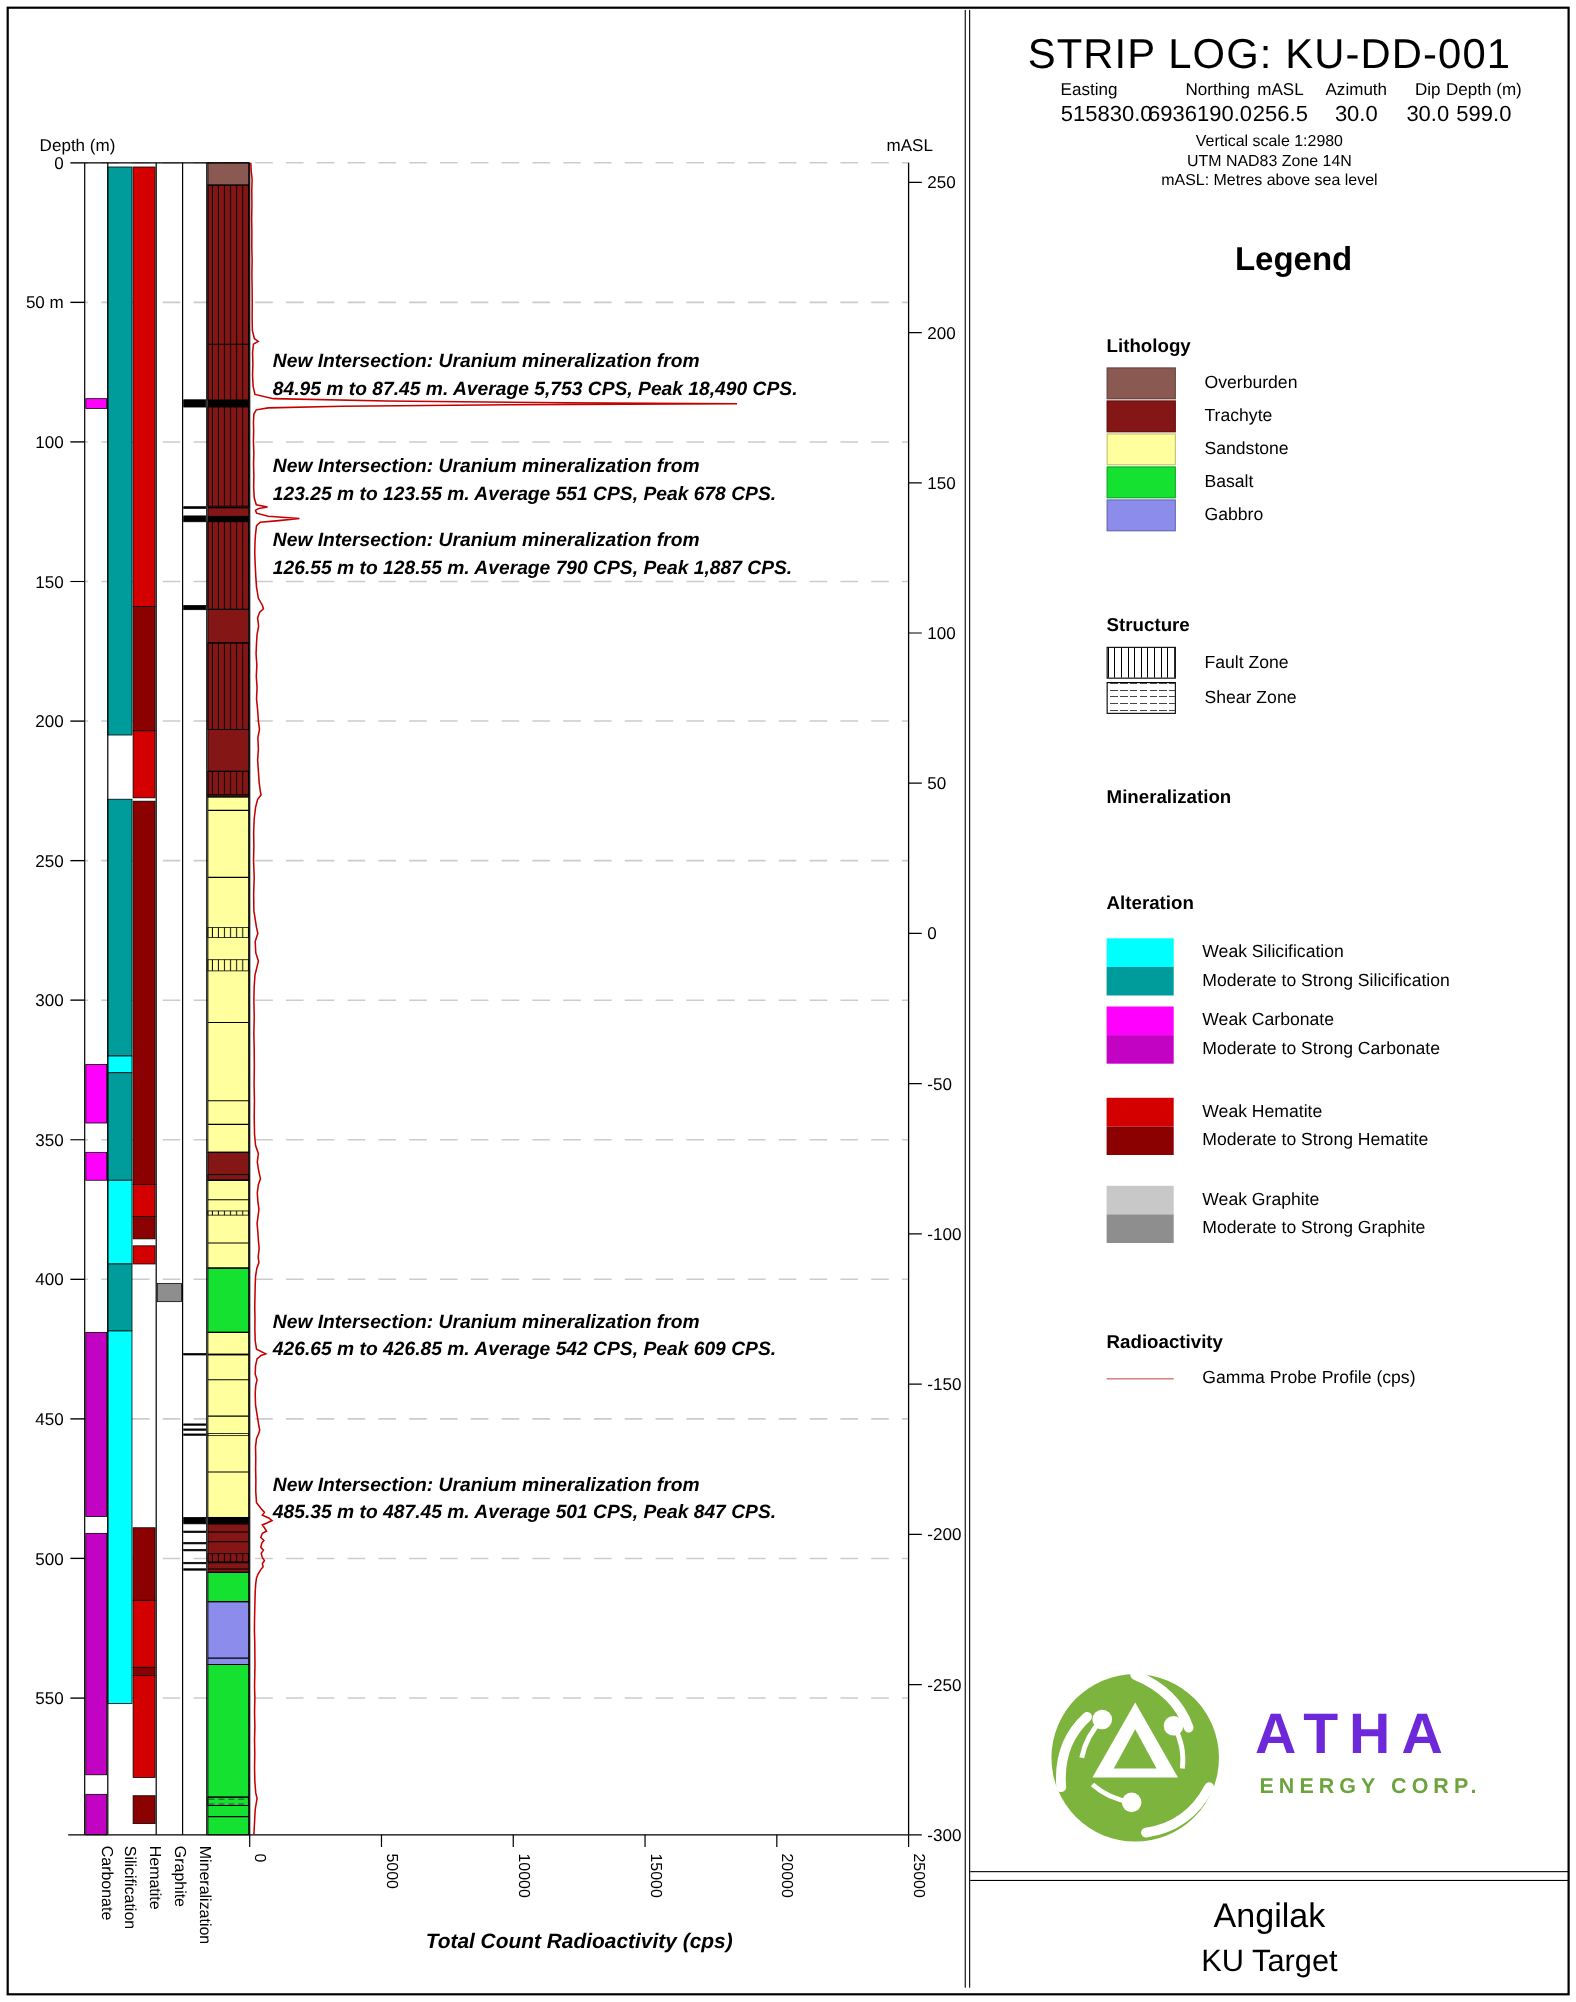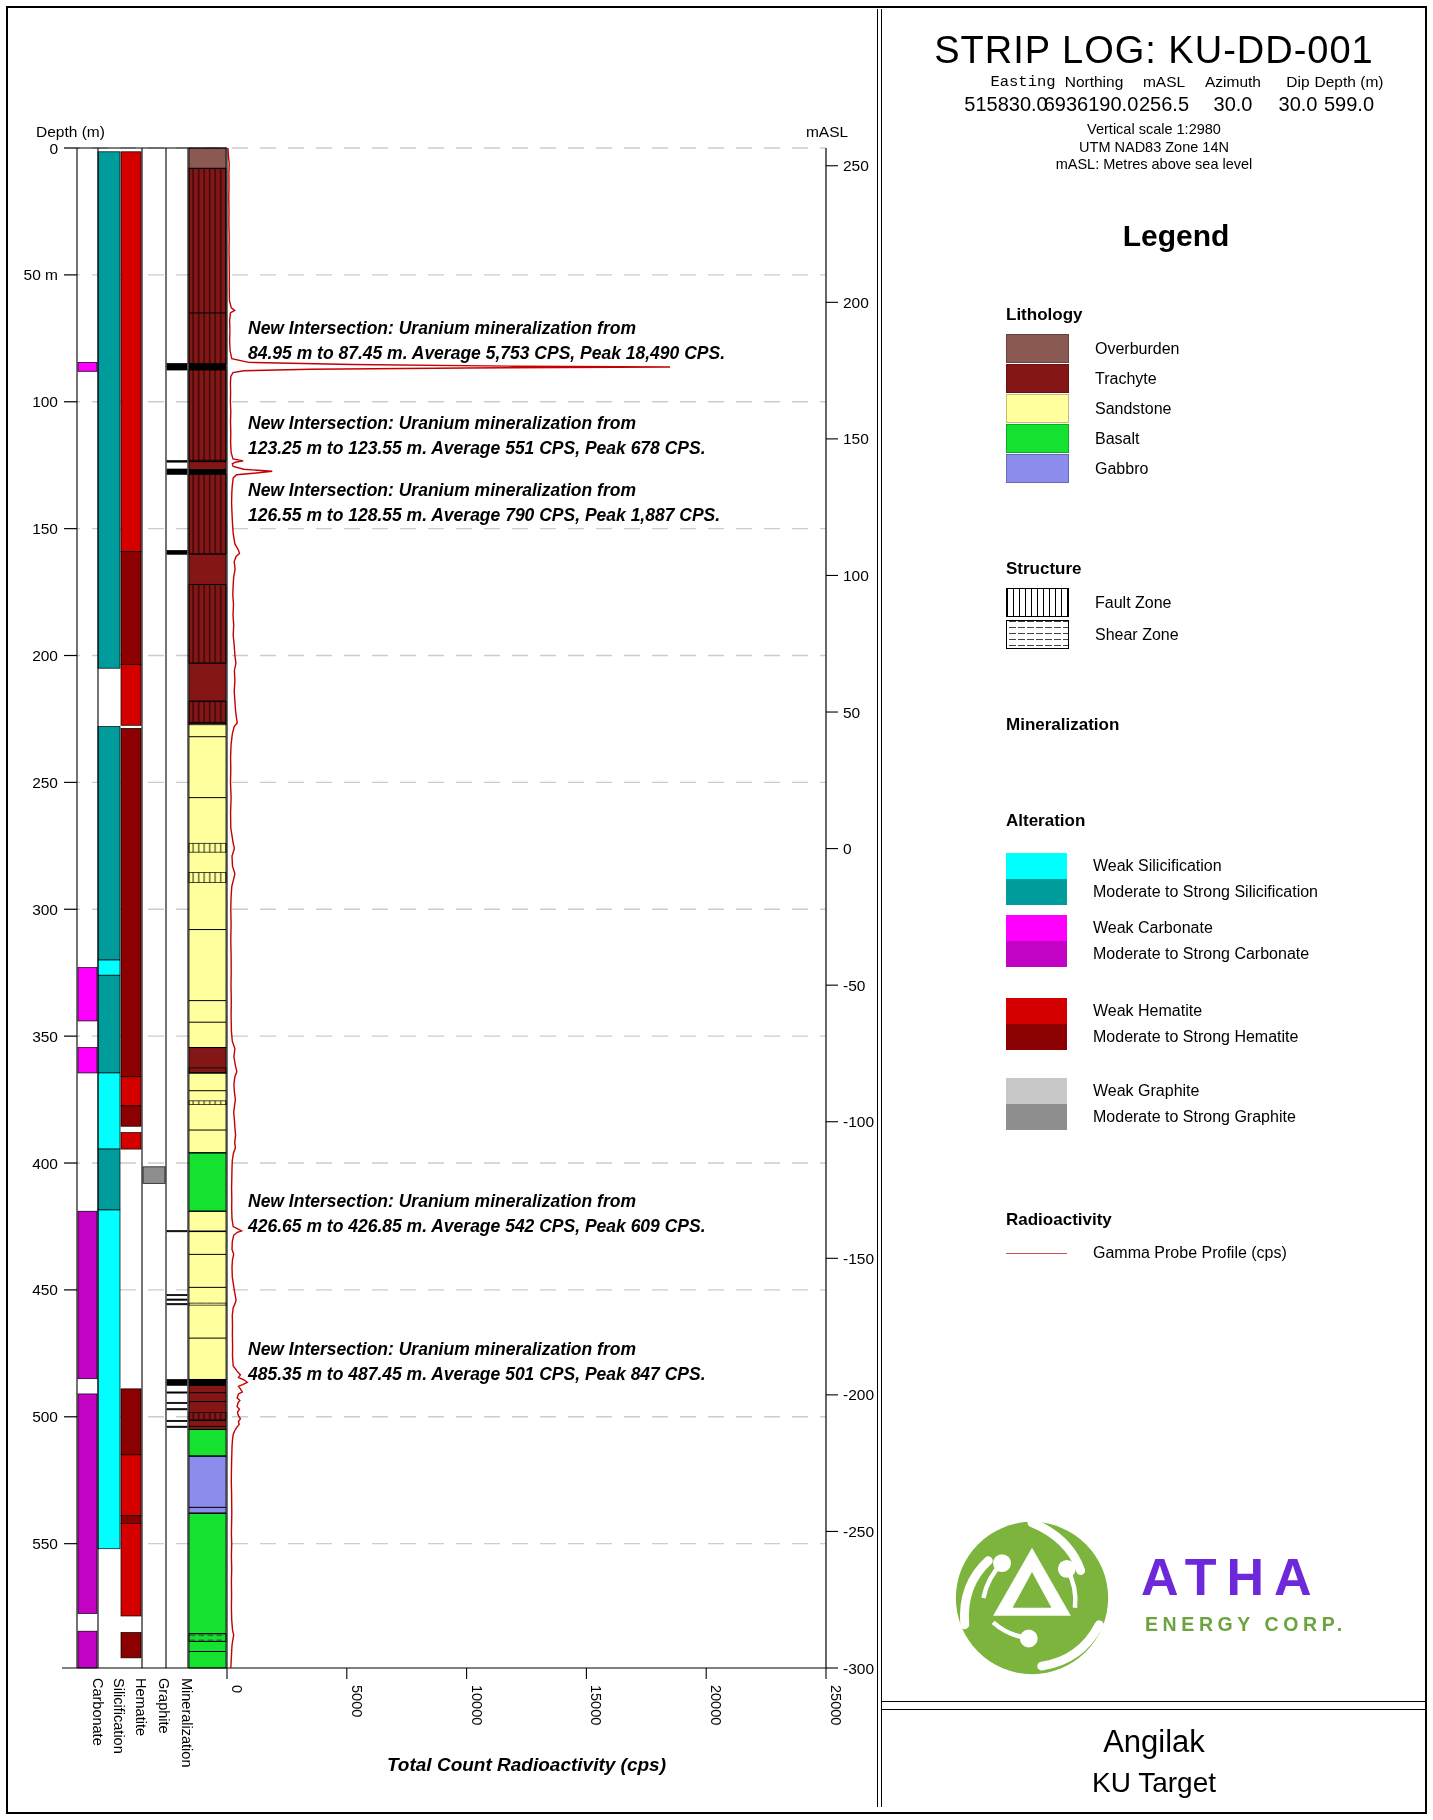--- a/index.html
+++ b/index.html
@@ -271,23 +271,23 @@
           <text x="239" y="487.42070116861436" font-size="17.5" font-weight="bold" font-style="italic"><tspan x="239">New Intersection: Uranium mineralization from</tspan><tspan x="239" dy="25">126.55 m to 128.55 m. Average 790 CPS, Peak 1,887 CPS.</tspan></text>
           <text x="239" y="1197.9382303839732" font-size="17.5" font-weight="bold" font-style="italic"><tspan x="239">New Intersection: Uranium mineralization from</tspan><tspan x="239" dy="25">426.65 m to 426.85 m. Average 542 CPS, Peak 609 CPS.</tspan></text>
           <text x="239" y="1346.3856427378964" font-size="17.5" font-weight="bold" font-style="italic"><tspan x="239">New Intersection: Uranium mineralization from</tspan><tspan x="239" dy="25">485.35 m to 487.45 m. Average 501 CPS, Peak 847 CPS.</tspan></text>
         </g>
     </svg>
   </div>
 
   <div class="right-panel">
     <div class="rp-title">STRIP LOG: KU-DD-001</div>
     <div id="hdr-table">
-        <div class="hdr-cell" style="left: 141px; top: 64px; font-family: Liberation Mono, monospace;">Easting</div>
+        <div class="hdr-cell" style="left: 108px; top: 64px;">Easting</div>
         <div class="hdr-val" style="left: 124px; top: 84px;">515830.0</div>
-        <div class="hdr-cell" style="left: 212px; top: 64px;">Northing</div>
+        <div class="hdr-cell" style="left: 225px; top: 64px;">Northing</div>
         <div class="hdr-val" style="left: 209px; top: 84px;">6936190.0</div>
         <div class="hdr-cell" style="left: 282px; top: 64px;">mASL</div>
         <div class="hdr-val" style="left: 282px; top: 84px;">256.5</div>
         <div class="hdr-cell" style="left: 351px; top: 64px;">Azimuth</div>
         <div class="hdr-val" style="left: 351px; top: 84px;">30.0</div>
         <div class="hdr-cell" style="left: 416px; top: 64px;">Dip</div>
         <div class="hdr-val" style="left: 416px; top: 84px;">30.0</div>
         <div class="hdr-cell" style="left: 467px; top: 64px;">Depth (m)</div>
         <div class="hdr-val" style="left: 467px; top: 84px;">599.0</div>
       </div>

